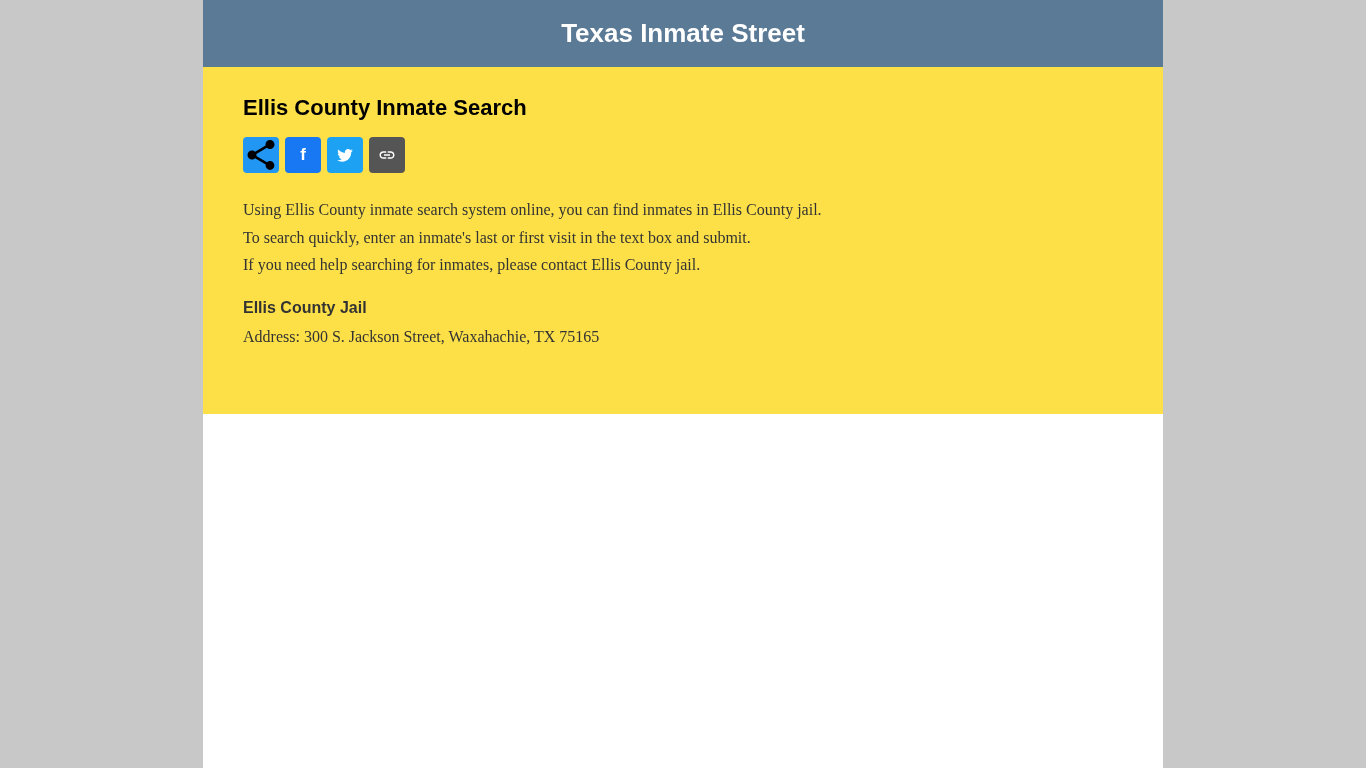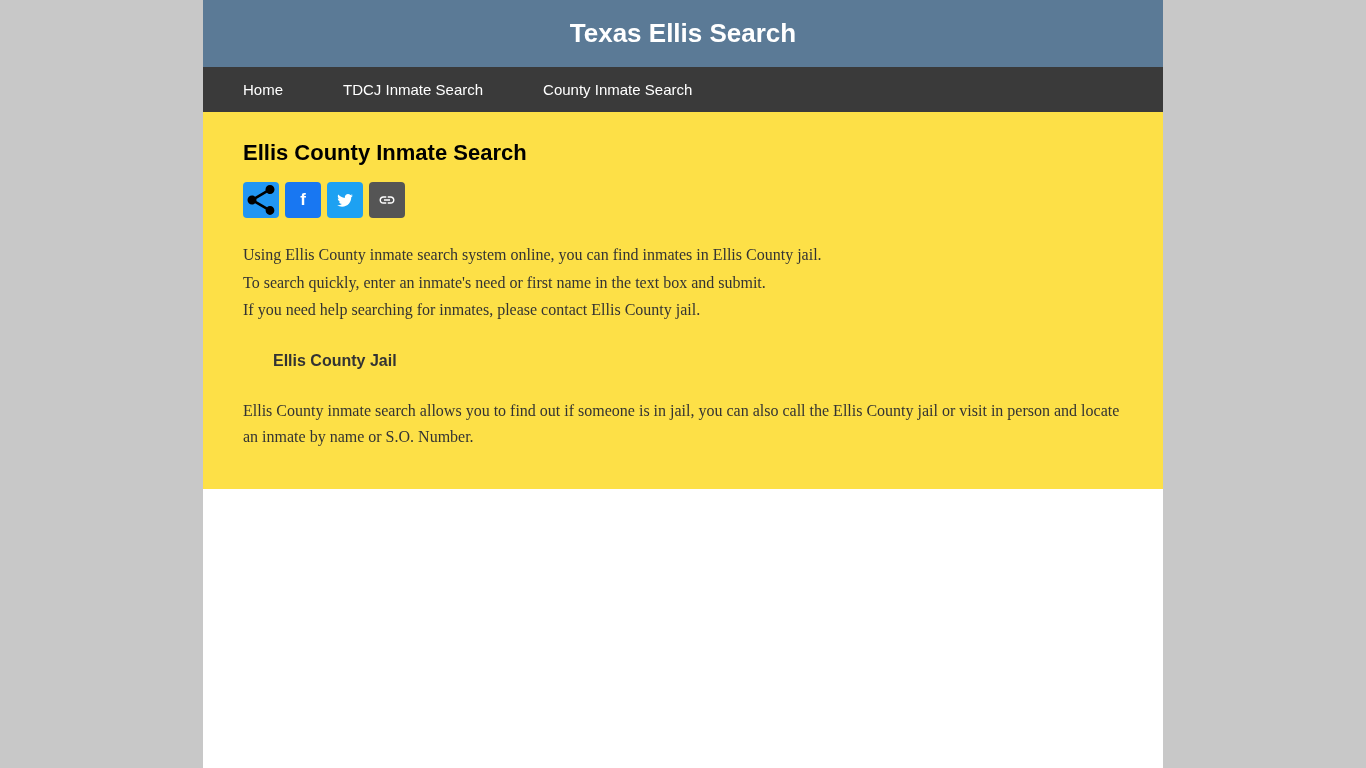--- a/index.html
+++ b/index.html
@@ -106,63 +106,57 @@
     .social-btn-twitter {
       background-color: #1DA1F2;
     }
 
     .social-btn-link {
       background-color: #555;
     }
 
     
     .description-block {
-      margin-bottom: 24px;
+      margin-bottom: 16px;
       line-height: 1.6;
       color: #333;
     }
 
     .description-block p {
       margin-bottom: 2px;
     }
 
     
     .jail-info-block {
       margin-bottom: 24px;
       line-height: 1.7;
       color: #333;
     }
 
     .jail-info-title {
       font-weight: bold;
       font-family: Arial, sans-serif;
       margin-bottom: 2px;
-      margin-left: 30px;
     }
 
     
     .footer-text {
       line-height: 1.6;
       color: #333;
     }
   </style>
 </head>
 <body>
 
 <div class="outer-wrapper">
 
   <header class="site-header">
-    <h1 class="site-title">Texas Ellis Search</h1>
+    <h1 class="site-title">Texas Inmate Street</h1>
   </header>
 
-  <nav class="site-nav">
-    <a class="nav-item" href="#">Home</a>
-    <a class="nav-item" href="#">TDCJ Inmate Search</a>
-    <a class="nav-item" href="#">County Inmate Search</a>
-  </nav>
 
   <main class="main-content">
 
     <h2 class="page-title">Ellis County Inmate Search</h2>
 
     <div class="social-buttons">
 
       <button class="social-btn social-btn-share" title="Share">
         <svg viewBox="0 0 24 24" xmlns="http://www.w3.org/2000/svg">
           <path d="M18 16.08c-.76 0-1.44.3-1.96.77L8.91 12.7c.05-.23.09-.46.09-.7s-.04-.47-.09-.7l7.05-4.11c.54.5 1.25.81 2.04.81 1.66 0 3-1.34 3-3s-1.34-3-3-3-3 1.34-3 3c0 .24.04.47.09.7L8.04 9.81C7.5 9.31 6.79 9 6 9c-1.66 0-3 1.34-3 3s1.34 3 3 3c.79 0 1.5-.31 2.04-.81l7.12 4.16c-.05.21-.08.43-.08.65 0 1.61 1.31 2.92 2.92 2.92s2.92-1.31 2.92-2.92-1.31-2.92-2.92-2.92z"></path>
@@ -181,23 +175,27 @@
 
       <button class="social-btn social-btn-link" title="Copy Link">
         <svg viewBox="0 0 24 24" xmlns="http://www.w3.org/2000/svg" style="width:18px;height:18px;fill:white;">
           <path d="M3.9 12c0-1.71 1.39-3.1 3.1-3.1h4V7H7c-2.76 0-5 2.24-5 5s2.24 5 5 5h4v-1.9H7c-1.71 0-3.1-1.39-3.1-3.1zM8 13h8v-2H8v2zm9-6h-4v1.9h4c1.71 0 3.1 1.39 3.1 3.1s-1.39 3.1-3.1 3.1h-4V17h4c2.76 0 5-2.24 5-5s-2.24-5-5-5z"></path>
         </svg>
       </button>
     </div>
 
     <div class="description-block">
       <p>Using Ellis County inmate search system online, you can find inmates in Ellis County jail.</p>
-      <p>To search quickly, enter an inmate's need or first name in the text box and submit.</p>
+      <p>To search quickly, enter an inmate's last or first visit in the text box and submit.</p>
       <p>If you need help searching for inmates, please contact Ellis County jail.</p>
     </div>
 
     <div class="jail-info-block">
       <p class="jail-info-title">Ellis County Jail</p>
+      <p>
+        <span>Address:</span>
+        <span> </span>
+        <span>300 S. Jackson Street, Waxahachie, TX 75165</span>
+      </p>
     </div>
 
-    <p class="footer-text">Ellis County inmate search allows you to find out if someone is in jail, you can also call the Ellis County jail or visit in person and locate an inmate by name or S.O. Number.</p>
   </main>
 </div>
 
 </body></html>

